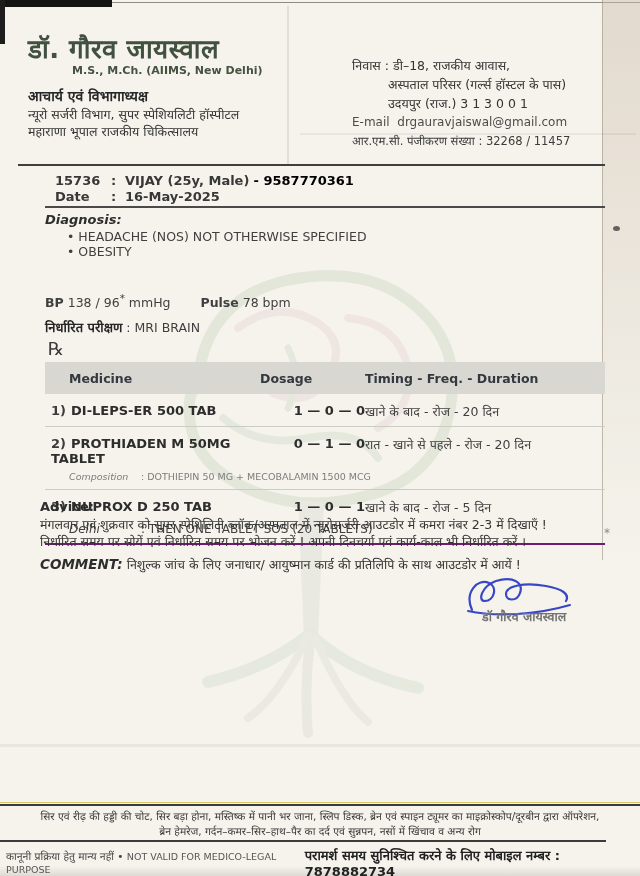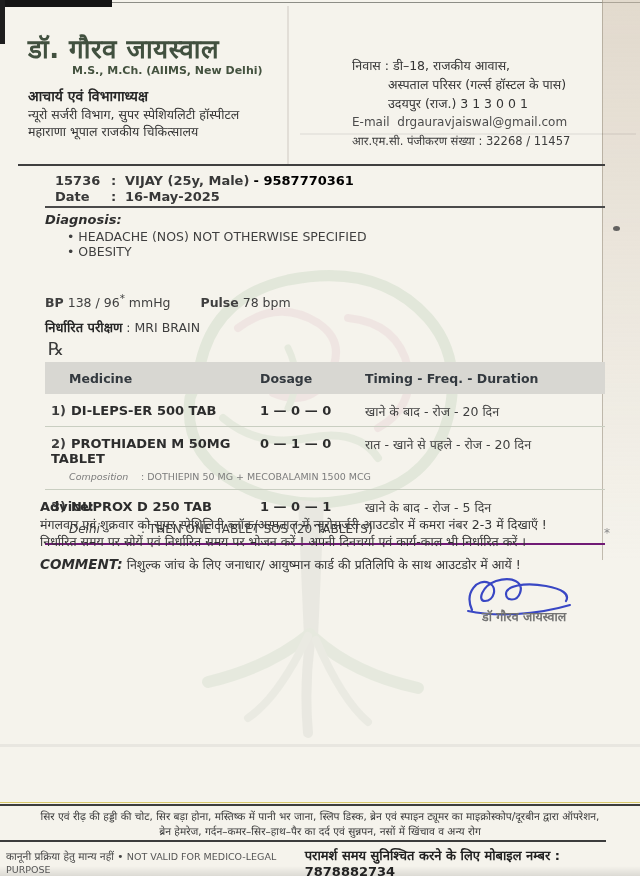--- a/index.html
+++ b/index.html
@@ -58,21 +58,21 @@
   
   .med-table{left:45px;top:362px;width:560px;font-size:13px;}
   .trow{display:grid;grid-template-columns:215px 105px 240px;align-items:start;}
   .thead{background:#d8d7d2;height:32px;align-items:center;font-weight:bold;color:#33393f;font-size:12.5px;}
   .thead .c1{padding-left:24px;}
   .mrow{padding:9px 0 6px 0;border-bottom:1.5px solid #c9cec1;}
   .mrow:last-child{border-bottom:2px solid #701a75;}
   .c1{padding-left:6px;}
   .mnum{display:inline-block;width:20px;font-weight:bold;}
   .mname{font-weight:bold;color:#2d2d2d;}
-  .mdose{font-weight:bold;color:#2d2d2d;}
+  .mdose{font-weight:bold;color:#2d2d2d;text-align:right;}
   .mtime{font-size:12.5px;color:#3f3f3f;}
   .subline{padding:5px 0 1px 24px;font-size:9.5px;color:#7c7c7c;}
   .subline .sl-label{font-style:italic;display:inline-block;width:72px;}
   .noteline{padding:6px 0 1px 24px;font-size:12px;color:#3f3f3f;}
   .noteline .nt-label{font-style:italic;display:inline-block;width:72px;}
 
   
   .advice{left:40px;top:498px;width:566px;font-size:12.5px;color:#333;line-height:17.5px;}
   .advice-label{font-weight:bold;font-size:13px;color:#2e2e2e;}
   .comment{left:40px;top:556px;width:566px;font-size:12.5px;color:#333;}

